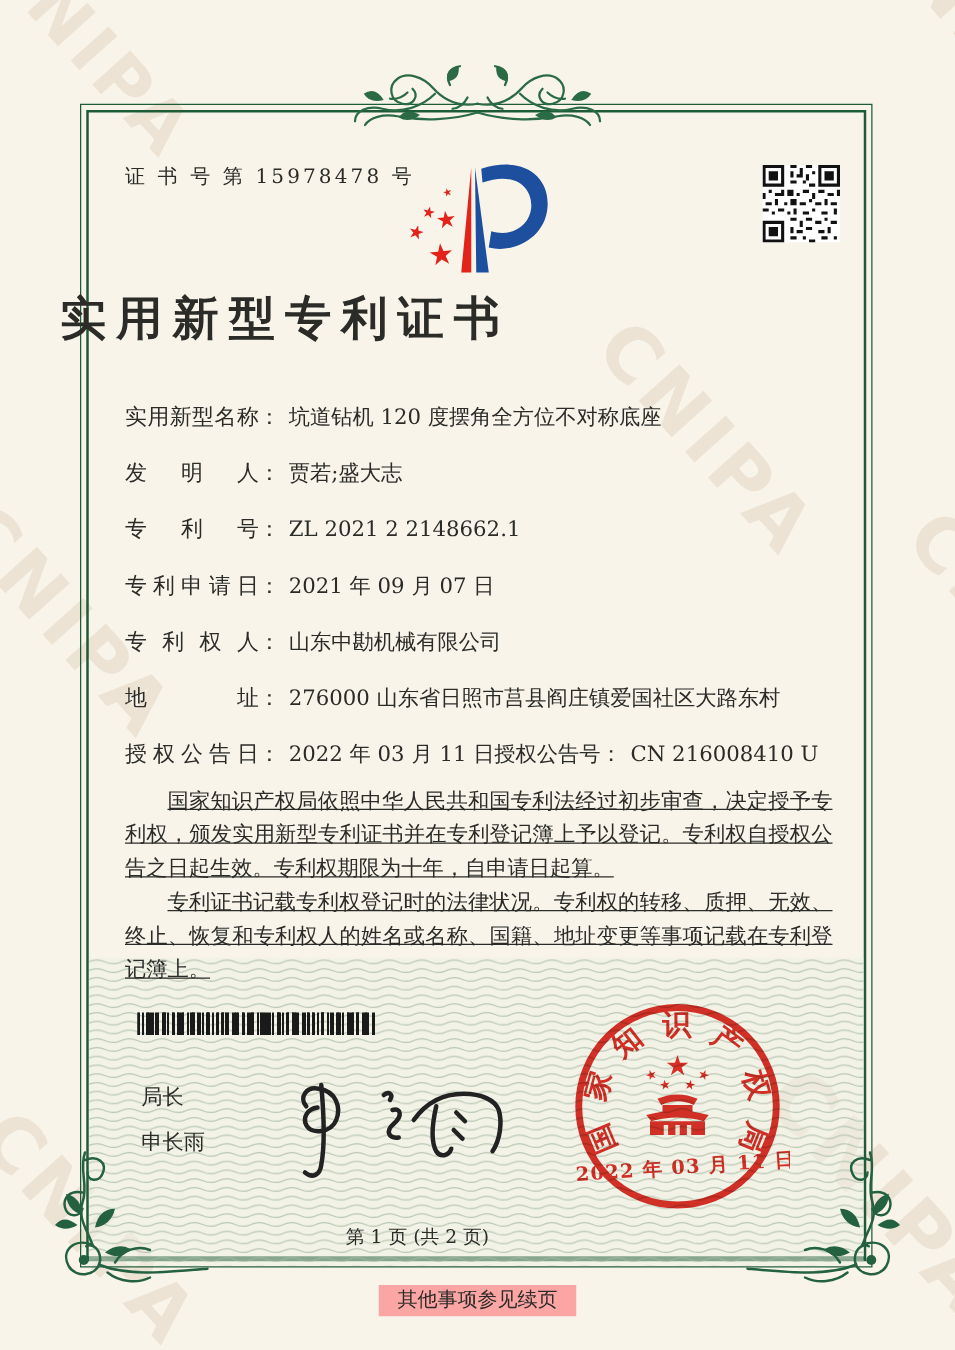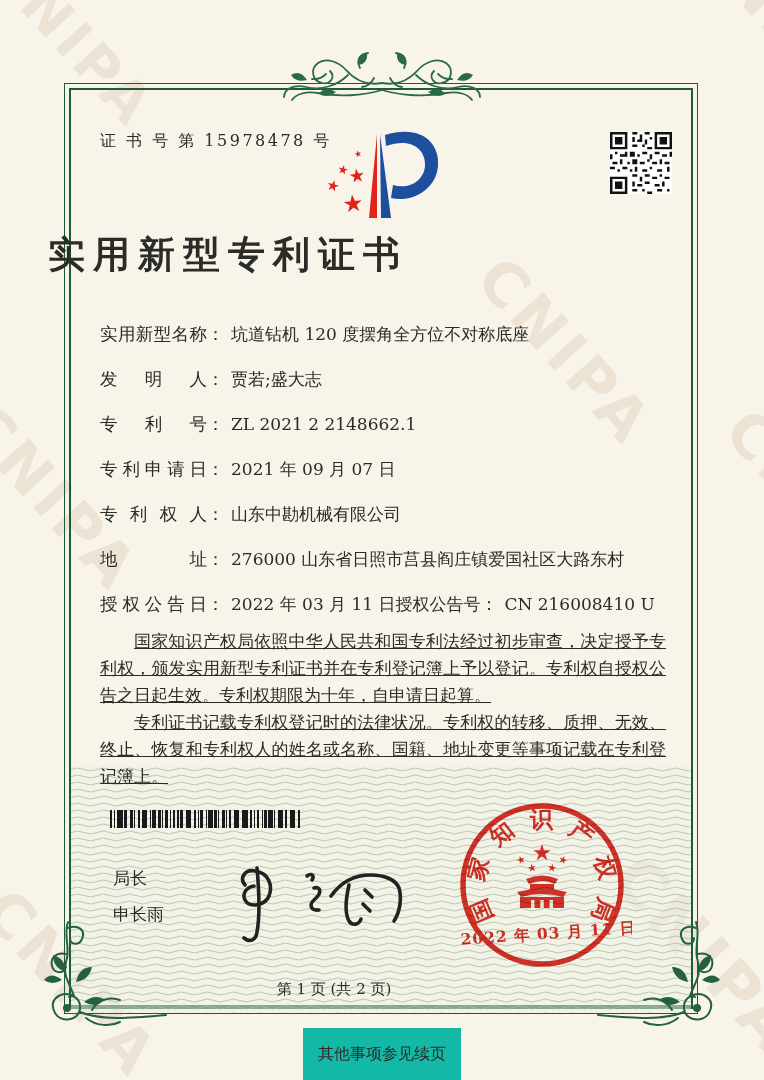--- a/index.html
+++ b/index.html
@@ -69,21 +69,21 @@
   }
   .signer{position:absolute;left:113px;top:868px;font-size:17px;line-height:20px;}
   .signer div{margin-bottom:16px;}
   .signature{position:absolute;left:215px;top:840px;width:200px;height:110px;}
   .seal{position:absolute;left:452px;top:795px;width:180px;height:180px;mix-blend-mode:multiply;opacity:.94;}
   
   .page-info{position:absolute;left:0;top:980px;width:668px;text-align:center;font-size:15px;}
   .bottom-note{
     position:absolute;left:0;top:1028px;width:764px;text-align:center;font-size:16px;
   }
-  .bottom-note span{background:#14b8a6;padding:16px 15px;display:inline-block;}
+  .bottom-note span{background:#fca5a5;padding:2px 15px;display:inline-block;}
 </style>
 </head>
 <body>
 
 <div class="page">
 
   <span class="wm wm1">CNIPA</span>
   <span class="wm wm2">CNIPA</span>
   <span class="wm wm3">CNIPA</span>
   <span class="wm wm4">CNIPA</span>

